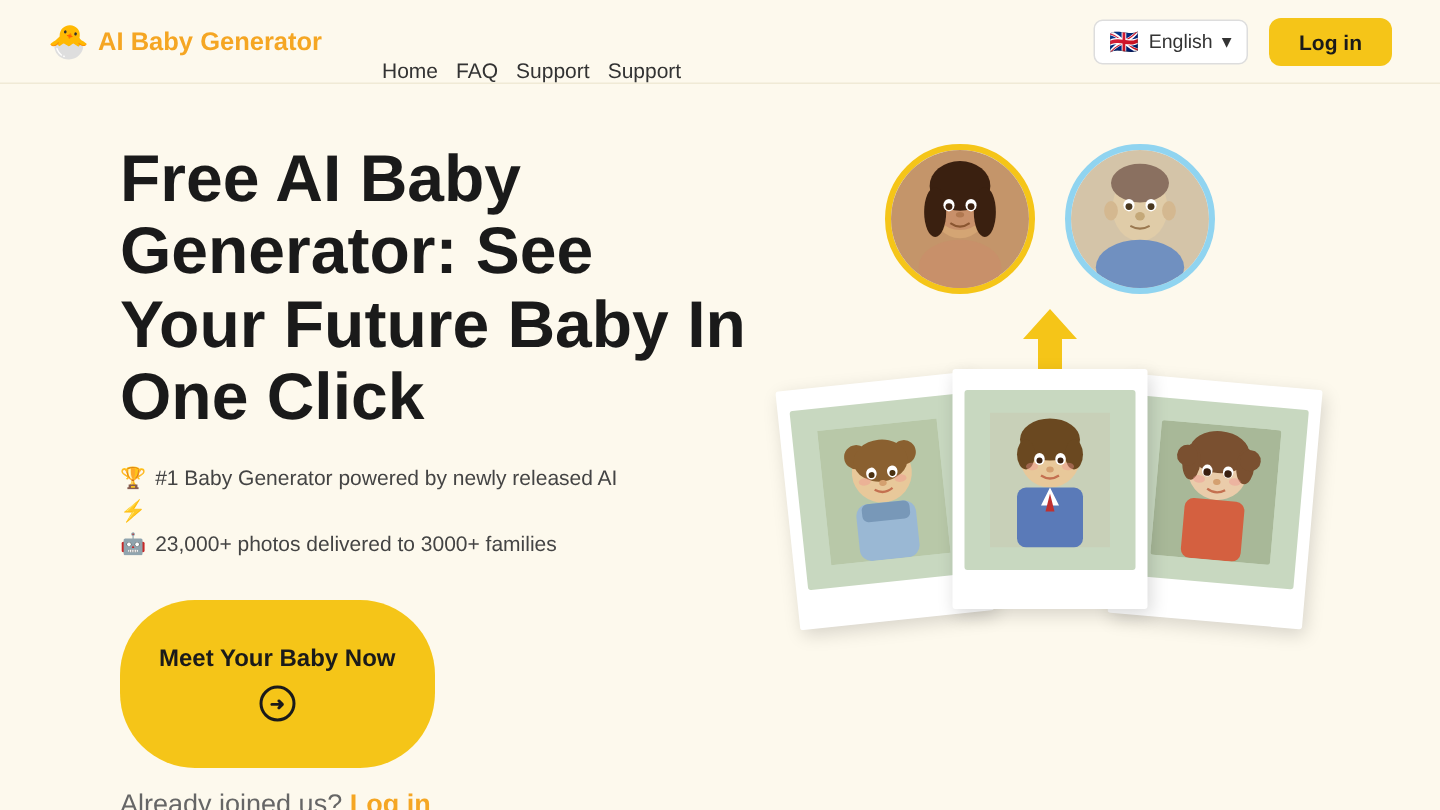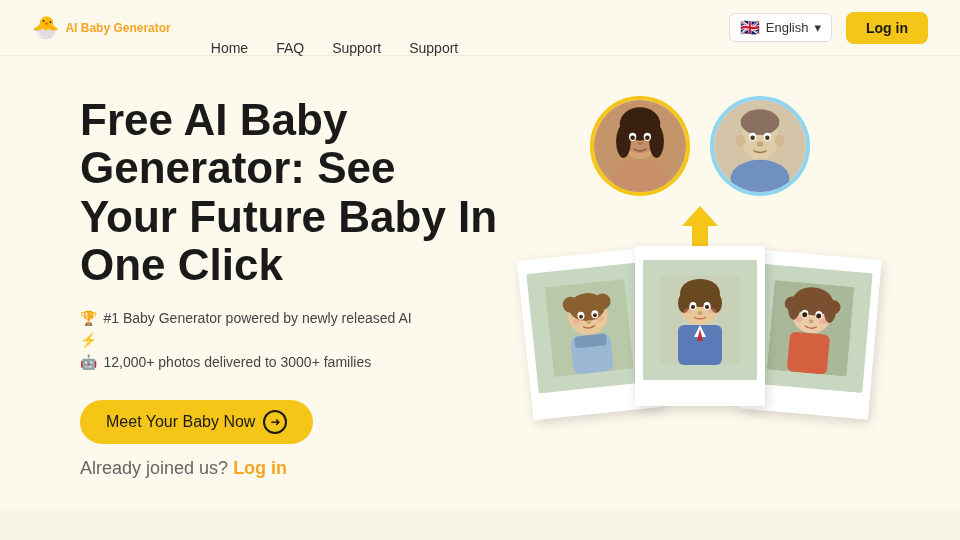--- a/index.html
+++ b/index.html
@@ -26,26 +26,26 @@
       align-items: center;
       gap: 6px;
       text-decoration: none;
       margin-right: 40px;
     }
     .nav-logo-icon {
       font-size: 22px;
     }
     .nav-logo-text {
       font-weight: 700;
-      font-size: 12px;
+      font-size: 17px;
       color: #f5a623;
     }
     .nav-links {
       display: flex;
-      gap: 28px;
+      gap: 12px;
       list-style: none;
       flex: 1;
       margin-top: 40px;
     }
     .nav-links a {
       text-decoration: none;
       color: #333;
       font-size: 14px;
       font-weight: 500;
     }
@@ -111,26 +111,27 @@
       align-items: center;
       gap: 6px;
     }
     .cta-btn {
       display: inline-flex;
       align-items: center;
       gap: 8px;
       background: #f5c518;
       border: none;
       border-radius: 50px;
-      padding: 10px 26px;
+      padding: 31px 26px;
       font-size: 16px;
-      font-weight: 400;
+      font-weight: 700;
       color: #1a1a1a;
       cursor: pointer;
       margin-bottom: 14px;
+      flex-direction: column;
     }
     .cta-circle {
       width: 24px;
       height: 24px;
       border: 2.5px solid #1a1a1a;
       border-radius: 50%;
       display: flex;
       align-items: center;
       justify-content: center;
       font-size: 12px;
@@ -270,21 +271,21 @@
     <ul class="hero-features">
       <li>
         <span>🏆</span>
         <span>#1 Baby Generator powered by newly released AI</span>
       </li>
       <li>
         <span>⚡</span>
       </li>
       <li>
         <span>🤖</span>
-        <span>12,000+ photos delivered to 3000+ families</span>
+        <span>23,000+ photos delivered to 3000+ families</span>
       </li>
     </ul>
     <button class="cta-btn">
       <span>Meet Your Baby Now</span>
       <span class="cta-circle">➜</span>
     </button>
     <div class="already-joined">
       <span>Already joined us?</span>
       <a href="#">Log in</a>
     </div>

